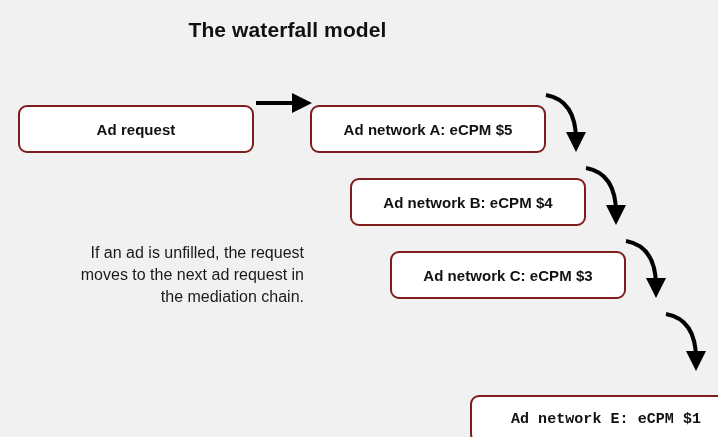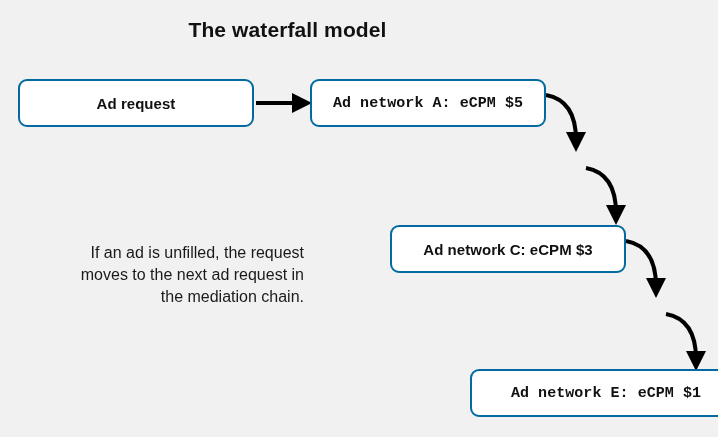--- a/index.html
+++ b/index.html
@@ -29,30 +29,31 @@
     text-align: center;
     font-size: 21px;
     font-weight: bold;
     color: #111111;
     letter-spacing: 0.1px;
   }
   .node {
     position: absolute;
     box-sizing: border-box;
     background: #ffffff;
-    border: 2px solid #0369a1;
+    border: 2px solid #7f1d1d;
     border-radius: 9px;
     display: flex;
     align-items: center;
     justify-content: center;
     font-size: 15px;
     font-weight: bold;
     color: #111111;
     white-space: nowrap;
     letter-spacing: 0.05px;
+    margin-top: 26px;
   }
   .caption {
     position: absolute;
     font-size: 16px;
     font-weight: normal;
     color: #1a1a1a;
     text-align: right;
     line-height: 1.38;
   }
   .edge-layer {
@@ -85,24 +86,27 @@
       <polygon points="616,225 606,205 626,205"></polygon>
       <polygon points="656,298 646,278 666,278"></polygon>
       <polygon points="696,371 686,351 706,351"></polygon>
     </g>
   </svg>
 
   <div class="node" style="left:18px; top:79px; width:236px; height:48px;">
     <span>Ad request</span>
   </div>
 
-  <div class="node" style="left:310px; top:79px; width:236px; height:48px;font-family:Liberation Mono, monospace;">
+  <div class="node" style="left:310px; top:79px; width:236px; height:48px;">
     <span>Ad network A: eCPM $5</span>
   </div>
 
+  <div class="node" style="left:350px; top:152px; width:236px; height:48px;">
+    <span>Ad network B: eCPM $4</span>
+  </div>
 
   <div class="node" style="left:390px; top:225px; width:236px; height:48px;">
     <span>Ad network C: eCPM $3</span>
   </div>
 
 
   <div class="node" style="left:470px; top:369px; width:272px; height:48px;font-family:Liberation Mono, monospace;">
     <span>Ad network E: eCPM $1</span>
   </div>
 

